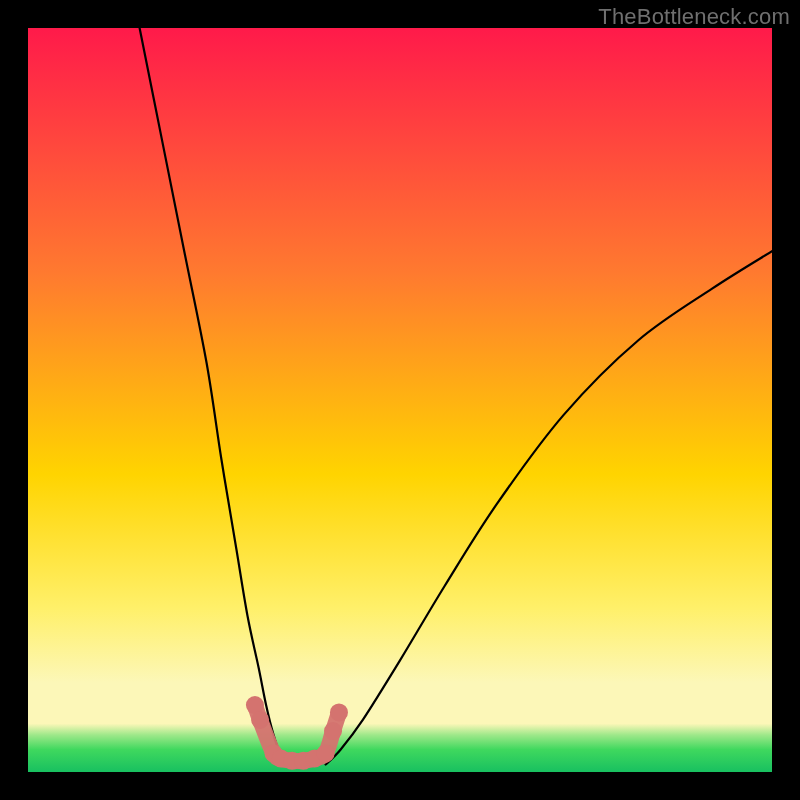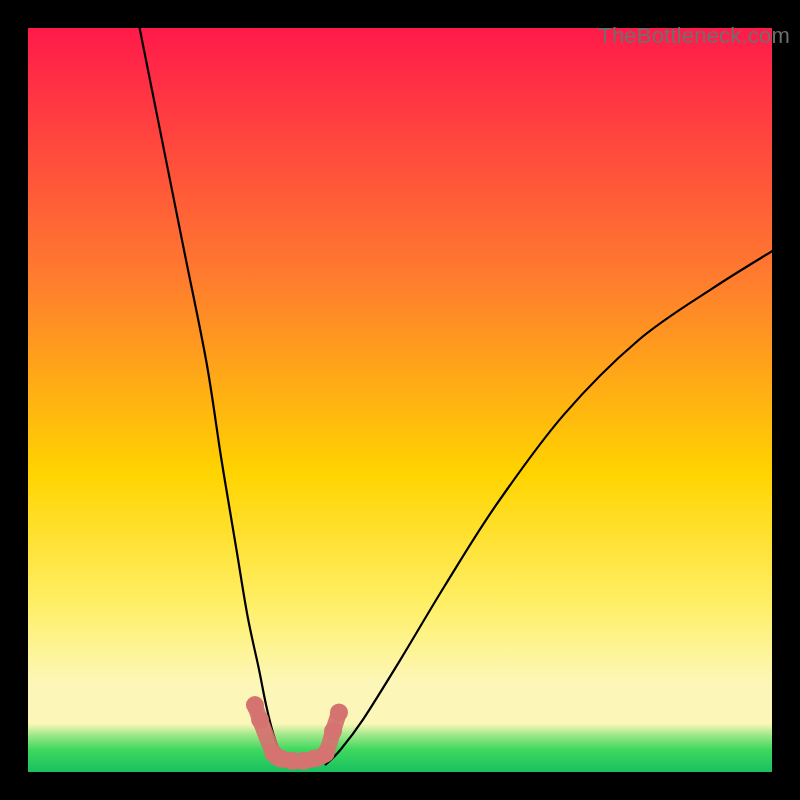--- a/index.html
+++ b/index.html
@@ -28,21 +28,20 @@
     
   }
   .watermark {
     position: absolute;
     top: 4px;
     right: 10px;
     color: #6f6f6f;
     font-size: 22px;
     font-weight: 400;
     letter-spacing: 0.2px;
-    margin-top: 19px;
   }
   svg.curves {
     position: absolute;
     top: 0;
     left: 0;
     width: 744px;
     height: 744px;
   }
 </style>
 </head>

